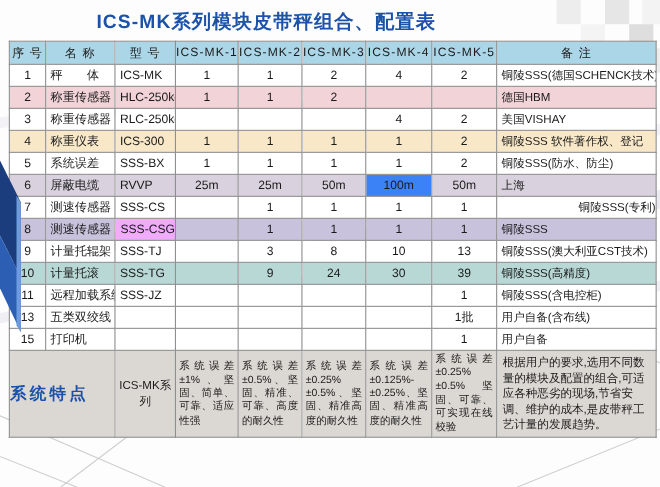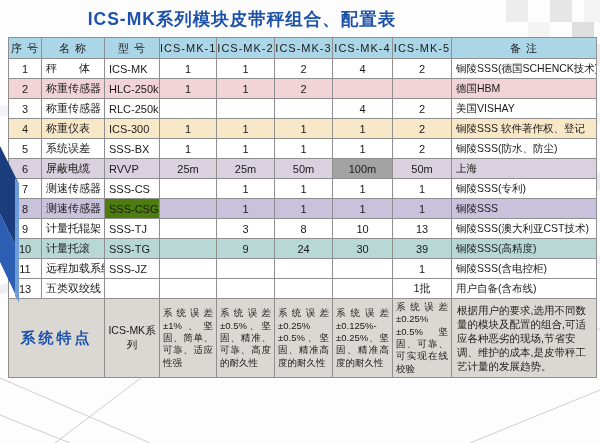--- a/index.html
+++ b/index.html
@@ -37,21 +37,21 @@
   tbody tr.data-row td{height:19px;}
   td.c{text-align:center;}
   td.l{text-align:left;padding-left:4px;}
   td.rm{font-size:10.5px;}
   tr.feature-row td{
     background:var(--feature-bg);height:70px;vertical-align:middle;
     white-space:normal;
   }
   td.feature-label{
     font-size:15px;font-weight:bold;color:var(--blue);
-    text-align:center;letter-spacing:3px;margin-top:32px;
+    text-align:left;letter-spacing:3px;margin-top:32px;
   }
   td.feature-model{font-size:10.5px;text-align:center;white-space:normal;}
   td.feature-text{
     font-size:9.5px;line-height:1.3;text-align:justify;
     padding:2px 3px;vertical-align:middle;
   }
   td.feature-remark{
     font-size:10.5px;line-height:1.35;text-align:left;
     padding:2px 5px;white-space:normal;
   }
@@ -169,39 +169,39 @@
     <td class="c" style="background: rgb(255, 255, 255);">2</td>
     <td class="l rm" style="background: rgb(255, 255, 255);">铜陵SSS(防水、防尘)</td>
   </tr>
       <tr class="data-row">
     <td class="c" style="background: rgb(217, 209, 221);">6</td>
     <td class="l" style="background: rgb(217, 209, 221);">屏蔽电缆</td>
     <td class="l" style="background: rgb(217, 209, 221);">RVVP</td>
     <td class="c" style="background: rgb(217, 209, 221);">25m</td>
     <td class="c" style="background: rgb(217, 209, 221);">25m</td>
     <td class="c" style="background: rgb(217, 209, 221);">50m</td>
-    <td class="c" style="background: #a3a3a3; margin-top: 20px;">100m</td>
+    <td class="c" style="background: #3b82f6; margin-top: 20px;">100m</td>
     <td class="c" style="background: rgb(217, 209, 221);">50m</td>
     <td class="l rm" style="background: rgb(217, 209, 221);">上海</td>
   </tr>
       <tr class="data-row">
     <td class="c" style="background: rgb(255, 255, 255);">7</td>
     <td class="l" style="background: rgb(255, 255, 255);">测速传感器</td>
     <td class="l" style="background: rgb(255, 255, 255);">SSS-CS</td>
     <td class="c" style="background: rgb(255, 255, 255);"></td>
     <td class="c" style="background: rgb(255, 255, 255);">1</td>
     <td class="c" style="background: rgb(255, 255, 255);">1</td>
     <td class="c" style="background: rgb(255, 255, 255);">1</td>
     <td class="c" style="background: rgb(255, 255, 255);">1</td>
-    <td class="l rm" style="background: rgb(255, 255, 255);">铜陵SSS(专利)</td>
+    <td class="l rm" style="background: rgb(255, 255, 255); text-align: right;">铜陵SSS(专利)</td>
   </tr>
       <tr class="data-row">
     <td class="c" style="background: rgb(200, 194, 220);">8</td>
     <td class="l" style="background: rgb(200, 194, 220);">测速传感器</td>
-    <td class="l" style="background: #4d7c0f;">SSS-CSG</td>
+    <td class="l" style="background: #f0abfc; text-align: right;">SSS-CSG</td>
     <td class="c" style="background: rgb(200, 194, 220);"></td>
     <td class="c" style="background: rgb(200, 194, 220);">1</td>
     <td class="c" style="background: rgb(200, 194, 220);">1</td>
     <td class="c" style="background: rgb(200, 194, 220);">1</td>
     <td class="c" style="background: rgb(200, 194, 220);">1</td>
     <td class="l rm" style="background: rgb(200, 194, 220);">铜陵SSS</td>
   </tr>
       <tr class="data-row">
     <td class="c" style="background: rgb(255, 255, 255);">9</td>
     <td class="l" style="background: rgb(255, 255, 255);">计量托辊架</td>
@@ -238,20 +238,31 @@
       <tr class="data-row">
     <td class="c" style="background: rgb(255, 255, 255);">13</td>
     <td class="l" style="background: rgb(255, 255, 255);">五类双绞线</td>
     <td class="l" style="background: rgb(255, 255, 255);"></td>
     <td class="c" style="background: rgb(255, 255, 255);"></td>
     <td class="c" style="background: rgb(255, 255, 255);"></td>
     <td class="c" style="background: rgb(255, 255, 255);"></td>
     <td class="c" style="background: rgb(255, 255, 255);"></td>
     <td class="c" style="background: rgb(255, 255, 255);">1批</td>
     <td class="l rm" style="background: rgb(255, 255, 255);">用户自备(含布线)</td>
+  </tr>
+      <tr class="data-row">
+    <td class="c" style="background: rgb(255, 255, 255);">15</td>
+    <td class="l" style="background: rgb(255, 255, 255);">打印机</td>
+    <td class="l" style="background: rgb(255, 255, 255);"></td>
+    <td class="c" style="background: rgb(255, 255, 255);"></td>
+    <td class="c" style="background: rgb(255, 255, 255);"></td>
+    <td class="c" style="background: rgb(255, 255, 255);"></td>
+    <td class="c" style="background: rgb(255, 255, 255);"></td>
+    <td class="c" style="background: rgb(255, 255, 255);">1</td>
+    <td class="l rm" style="background: rgb(255, 255, 255);">用户自备</td>
   </tr>
       <tr class="feature-row">
       <td class="feature-label" colspan="2">系统特点</td>
       <td class="feature-model">ICS-MK系列</td>
       <td class="feature-text">系统误差±1%、坚固、简单、可靠、适应性强</td>
       <td class="feature-text">系统误差±0.5%、坚固、精准、可靠、高度的耐久性</td>
       <td class="feature-text">系统误差±0.25%±0.5%、坚固、精准高度的耐久性</td>
       <td class="feature-text">系统误差±0.125%-±0.25%、坚固、精准高度的耐久性</td>
       <td class="feature-text">系统误差±0.25%±0.5%坚固、可靠、可实现在线校验</td>
       <td class="feature-remark">根据用户的要求,选用不同数量的模块及配置的组合,可适应各种恶劣的现场,节省安调、维护的成本,是皮带秤工艺计量的发展趋势。</td>

